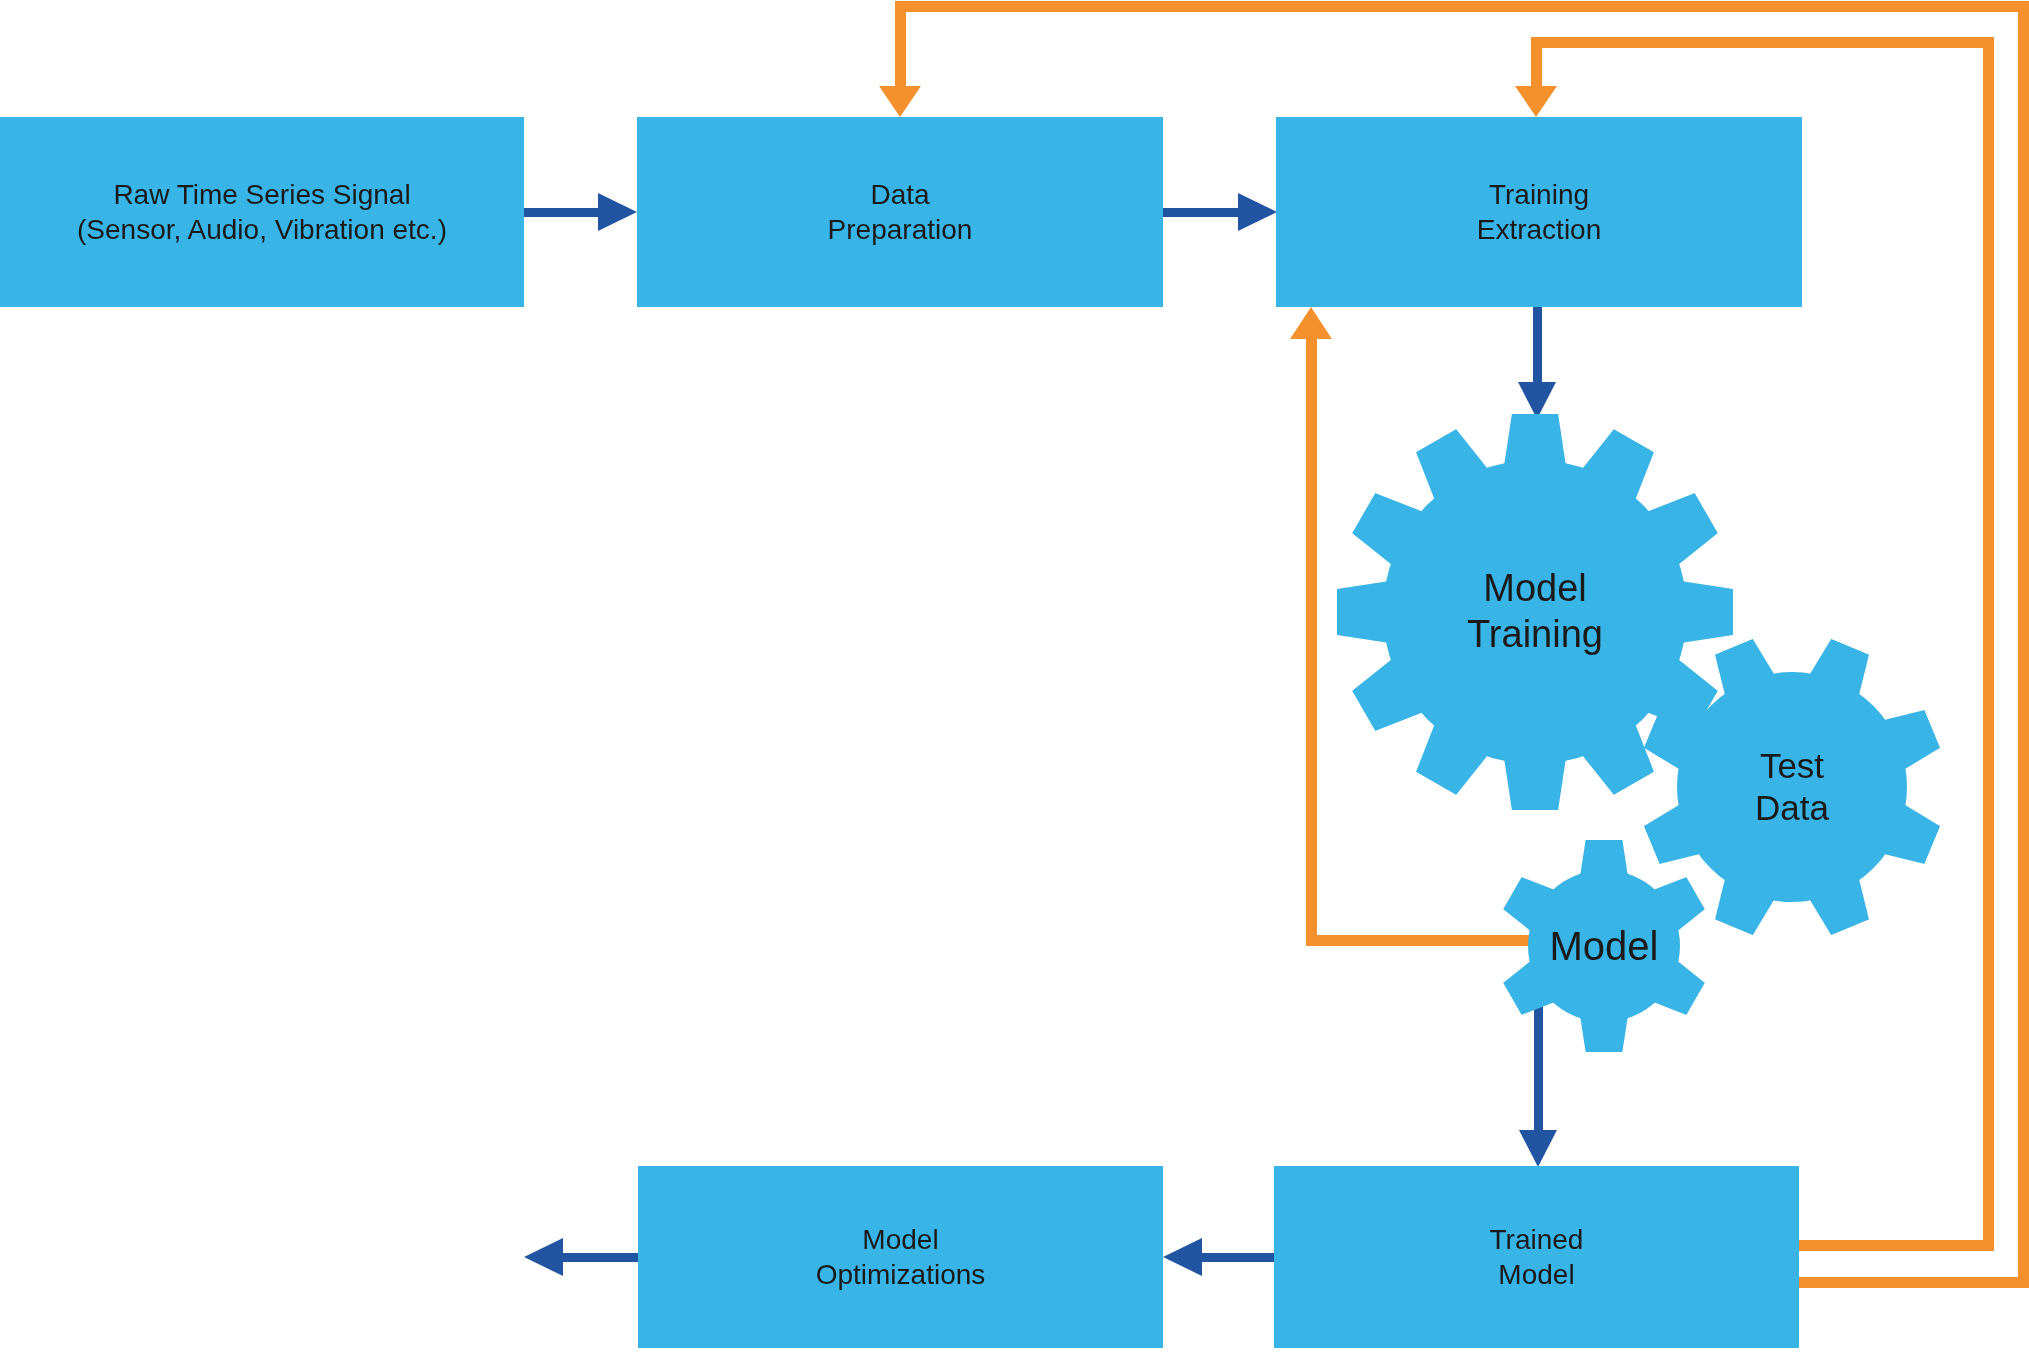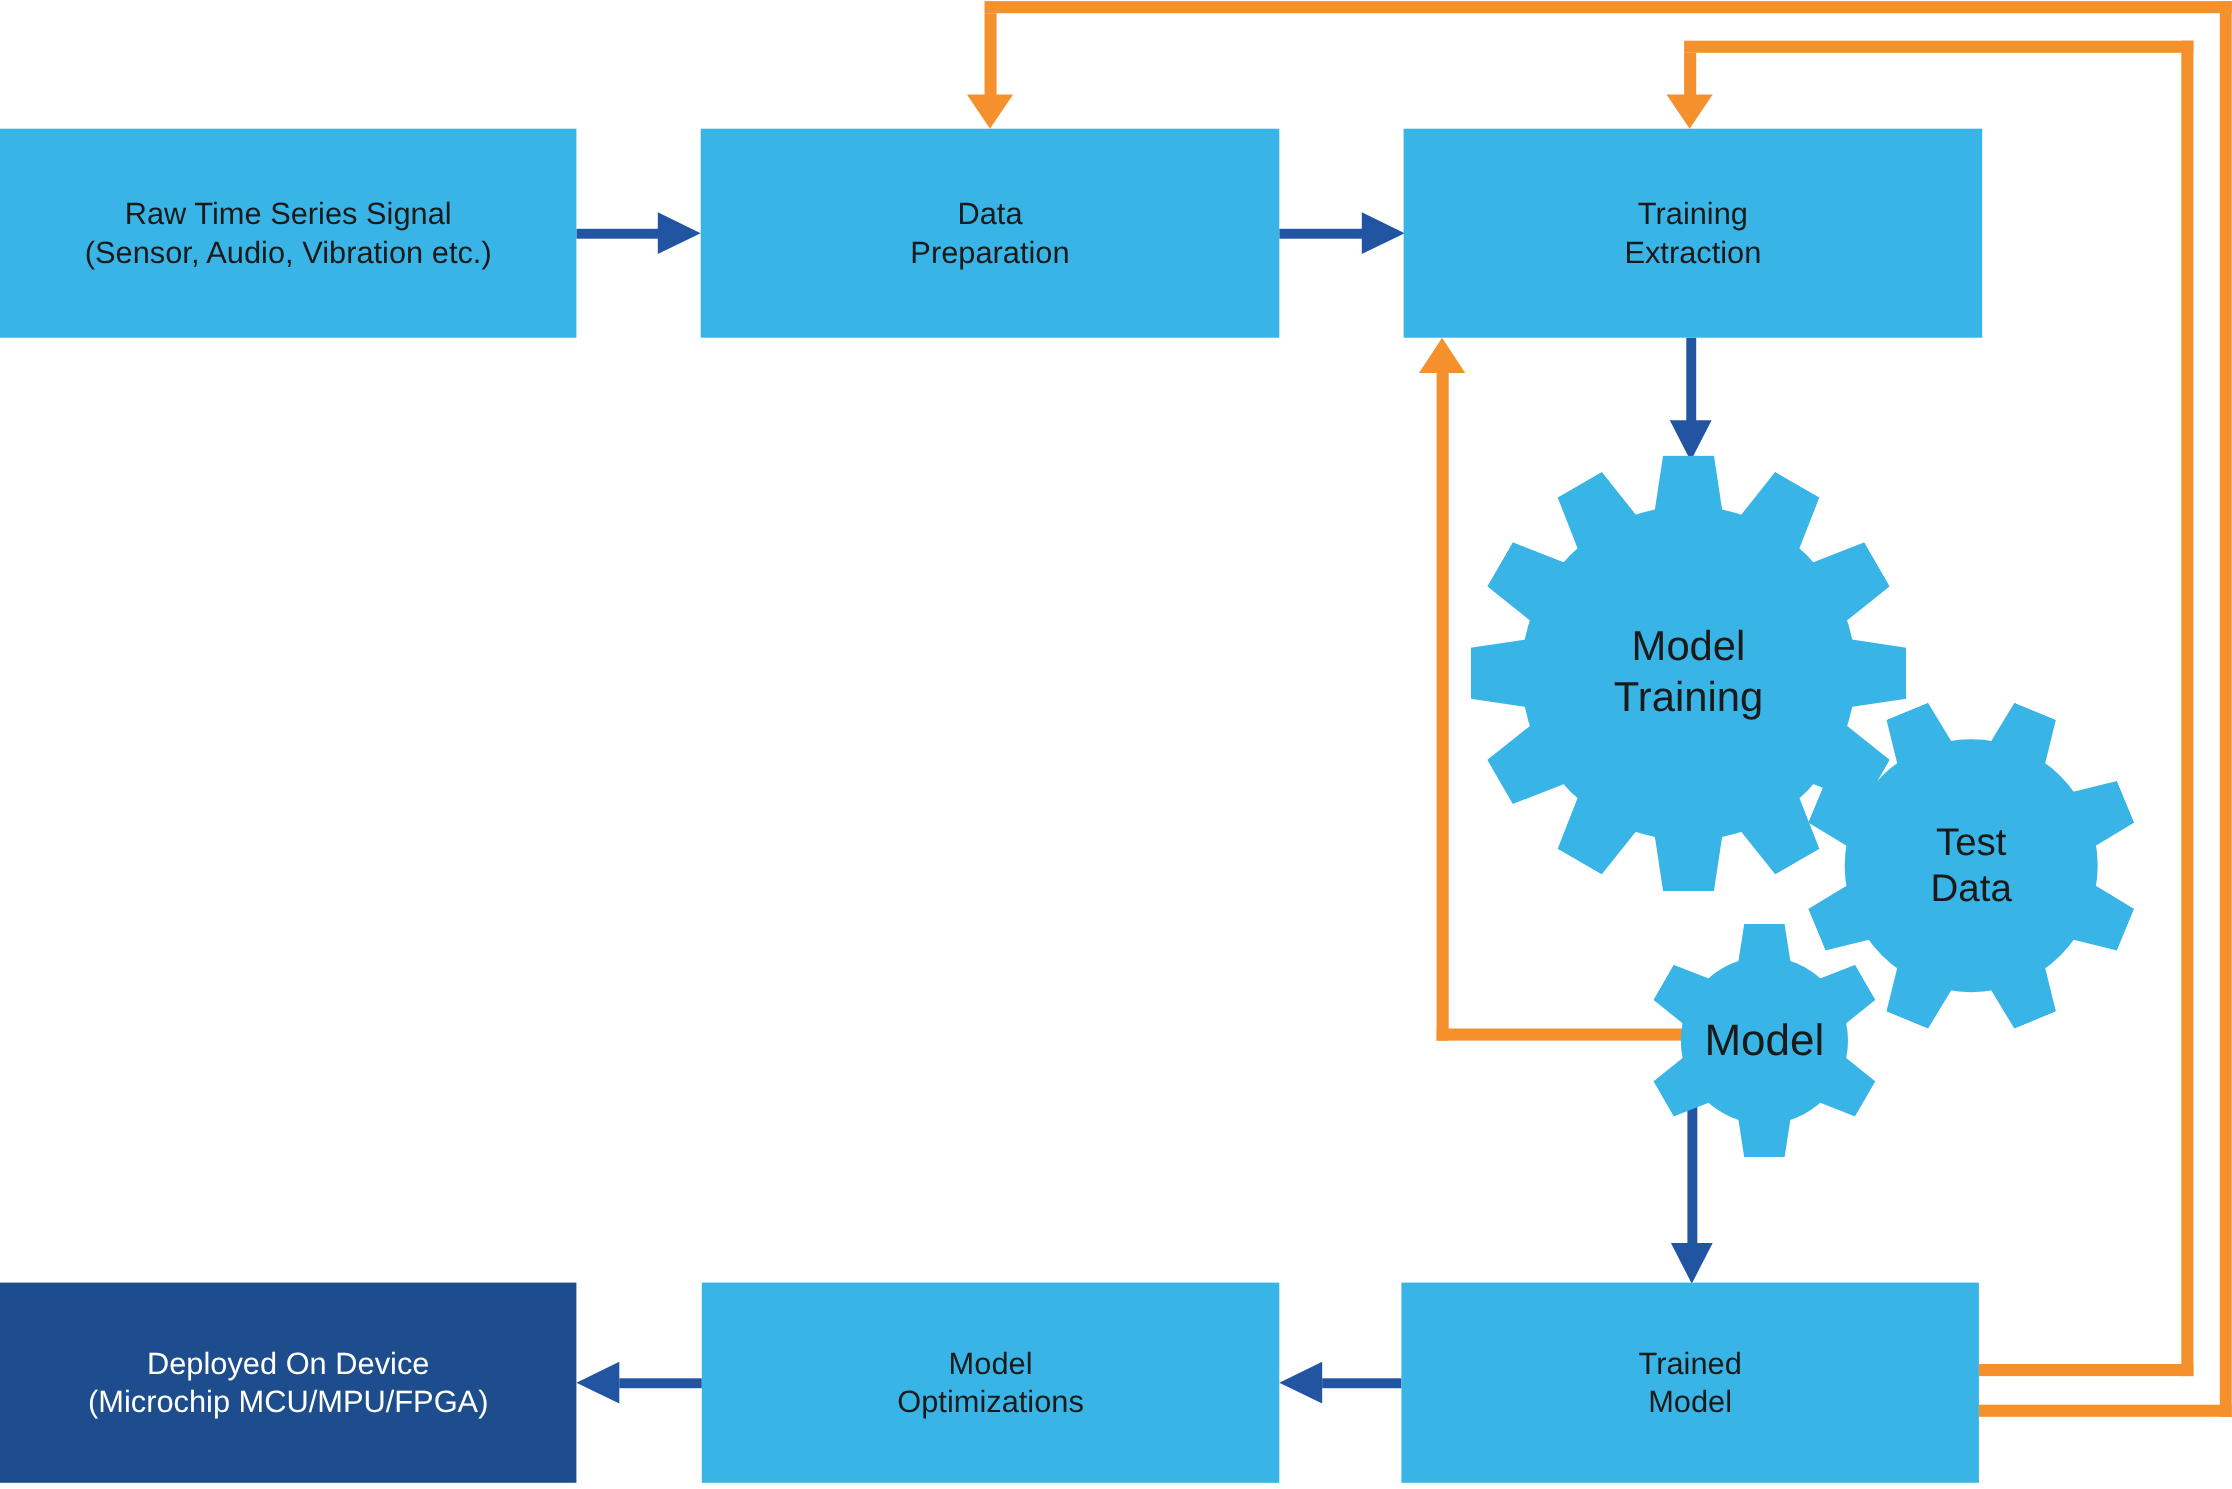--- a/index.html
+++ b/index.html
@@ -155,22 +155,20 @@
 
   <div class="box" style="left:0;top:117px;width:524px;height:190px;">Raw Time Series Signal
 (Sensor, Audio, Vibration etc.)</div>
 
   <div class="box" style="left:637px;top:117px;width:526px;height:190px;">Data
 Preparation</div>
 
   <div class="box" style="left:1276px;top:117px;width:526px;height:190px;">Training
 Extraction</div>
 
-  <div class="box navy" style="left:0;top:1166px;width:524px;height:182px;">Deployed On Device
-(Microchip MCU/MPU/FPGA)</div>
 
   <div class="box" style="left:638px;top:1166px;width:525px;height:182px;">Model
 Optimizations</div>
 
   <div class="box" style="left:1274px;top:1166px;width:525px;height:182px;">Trained
 Model</div>
 
 </div>
 
 </body></html>

